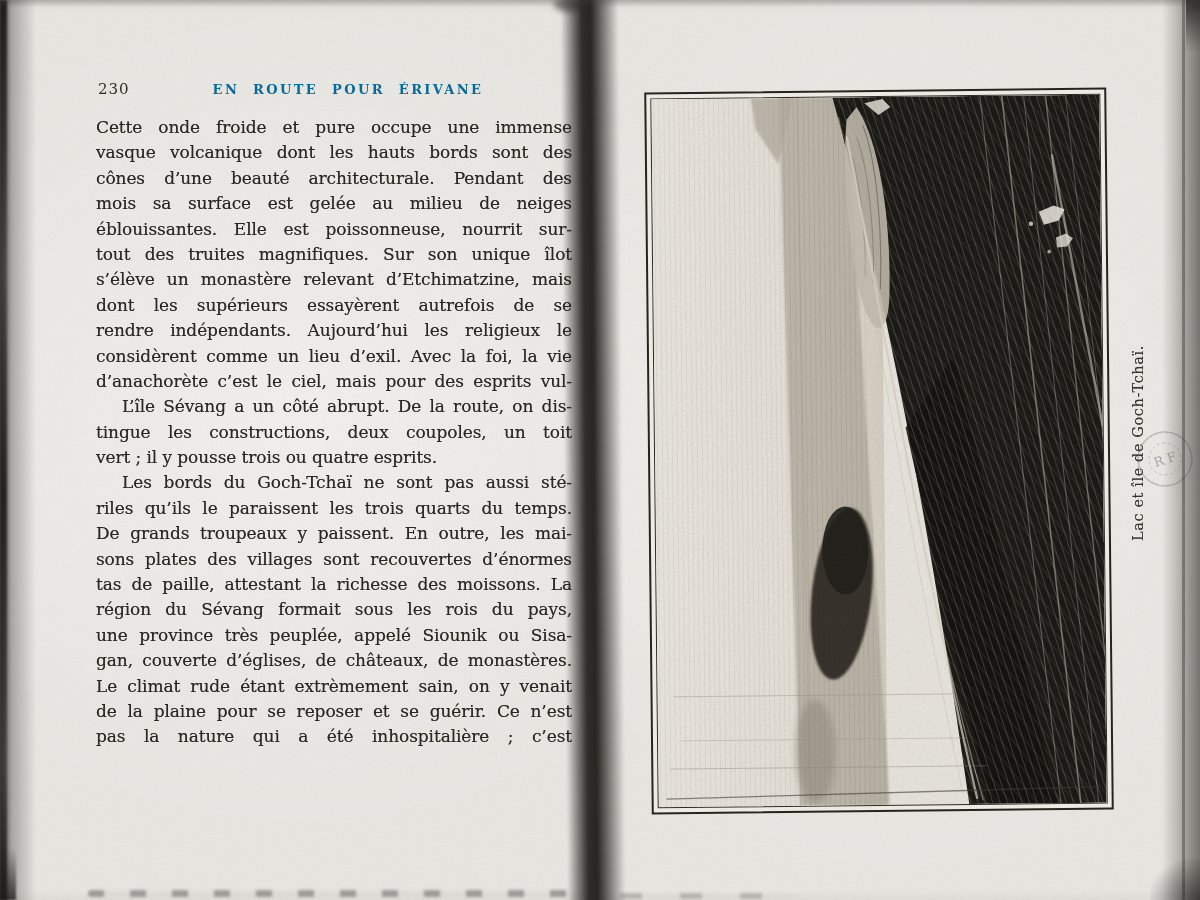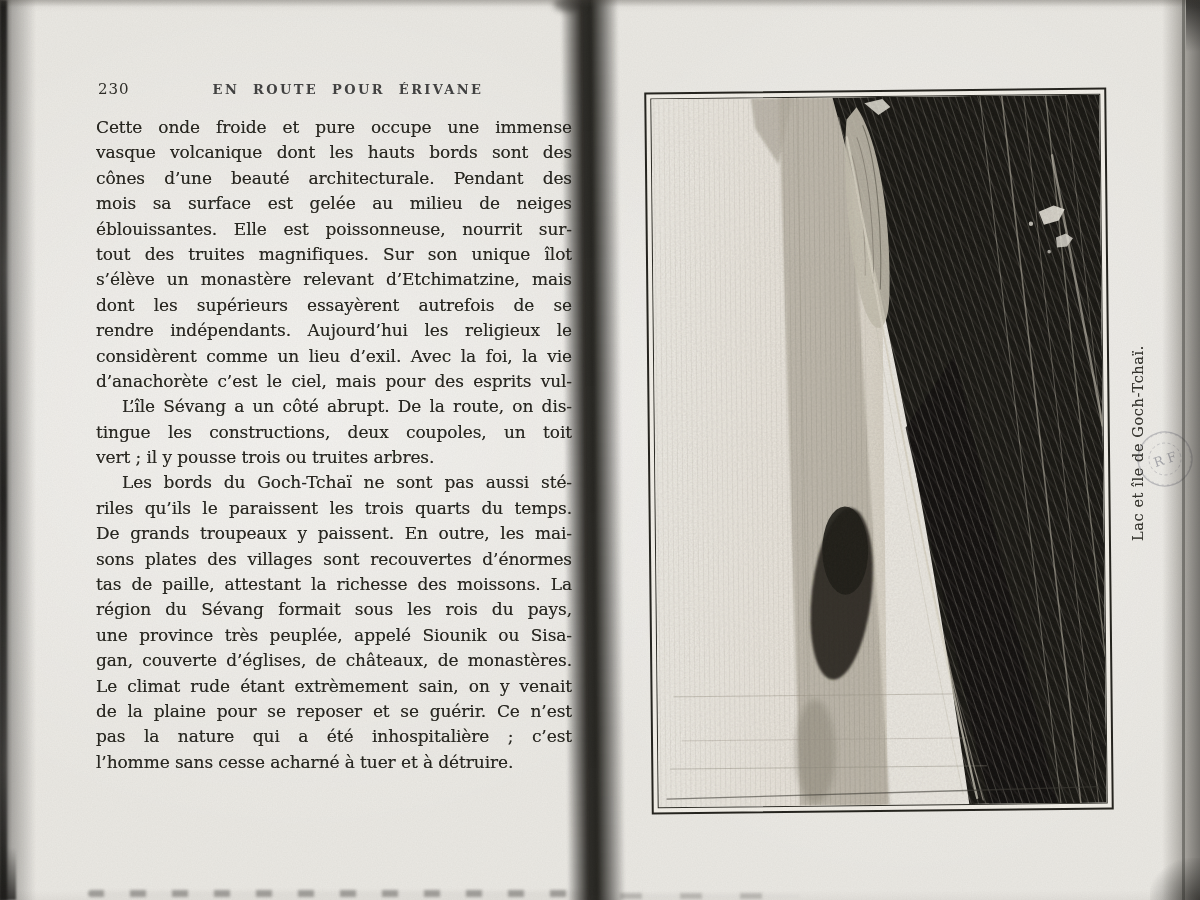--- a/index.html
+++ b/index.html
@@ -10,21 +10,21 @@
      background:
        radial-gradient(ellipse 700px 600px at 300px 420px, rgba(255,255,255,.45), rgba(255,255,255,0) 70%),
        radial-gradient(ellipse 520px 620px at 900px 430px, rgba(255,255,255,.35), rgba(255,255,255,0) 75%),
        linear-gradient(to bottom, rgba(120,115,108,.10), rgba(0,0,0,0) 12px),
        linear-gradient(to top, rgba(120,115,108,.08), rgba(0,0,0,0) 10px);}
   
   .leftpage{position:absolute;left:96px;top:76px;width:476px;z-index:2;color:var(--ink,#26251f);}
   .pagehead{position:relative;height:30px;}
   .pageno{position:absolute;left:2px;top:4px;font-size:15px;letter-spacing:1px;color:#2c2b26;}
   .runhead{position:absolute;left:calc(50% + 14px);top:6px;transform:translateX(-50%);
-     font-size:13px;font-weight:bold;letter-spacing:2.4px;word-spacing:7px;white-space:nowrap;color:#404040;}
+     font-size:13px;font-weight:bold;letter-spacing:2.4px;word-spacing:7px;white-space:nowrap;color:#0369a1;}
   .bodytext{position:relative;margin-top:9px;}
   .bodyline{font-size:17px;line-height:25.4px;height:25.4px;overflow:hidden;white-space:nowrap;
      letter-spacing:-0.1px;text-align:justify;text-align-last:justify;
      text-shadow:0 0 .6px rgba(38,37,31,.55);}
   .bodyline.indent{text-indent:26px;}
   .bodyline.paraend{text-align-last:left;}
   
   .plate{position:absolute;left:648px;top:90px;width:462px;height:722px;z-index:2;
      border:2px solid #23221d;padding:4px;box-sizing:border-box;transform:rotate(-0.6deg);
      background:#f2efe8;}
@@ -87,33 +87,32 @@
         <div class="bodyline">mois sa surface est gelée au milieu de neiges</div>
         <div class="bodyline">éblouissantes. Elle est poissonneuse, nourrit sur-</div>
         <div class="bodyline">tout des truites magnifiques. Sur son unique îlot</div>
         <div class="bodyline">s’élève un monastère relevant d’Etchimatzine, mais</div>
         <div class="bodyline">dont les supérieurs essayèrent autrefois de se</div>
         <div class="bodyline">rendre indépendants. Aujourd’hui les religieux le</div>
         <div class="bodyline">considèrent comme un lieu d’exil. Avec la foi, la vie</div>
         <div class="bodyline">d’anachorète c’est le ciel, mais pour des esprits vul-</div>
         <div class="bodyline indent">L’île Sévang a un côté abrupt. De la route, on dis-</div>
         <div class="bodyline">tingue les constructions, deux coupoles, un toit</div>
-        <div class="bodyline paraend">vert ; il y pousse trois ou truites arbres.</div>
+        <div class="bodyline paraend">vert ; il y pousse trois ou quatre esprits.</div>
         <div class="bodyline indent">Les bords du Goch-Tchaï ne sont pas aussi sté-</div>
         <div class="bodyline">riles qu’ils le paraissent les trois quarts du temps.</div>
         <div class="bodyline">De grands troupeaux y paissent. En outre, les mai-</div>
         <div class="bodyline">sons plates des villages sont recouvertes d’énormes</div>
         <div class="bodyline">tas de paille, attestant la richesse des moissons. La</div>
         <div class="bodyline">région du Sévang formait sous les rois du pays,</div>
         <div class="bodyline">une province très peuplée, appelé Siounik ou Sisa-</div>
         <div class="bodyline">gan, couverte d’églises, de châteaux, de monastères.</div>
         <div class="bodyline">Le climat rude étant extrèmement sain, on y venait</div>
         <div class="bodyline">de la plaine pour se reposer et se guérir. Ce n’est</div>
         <div class="bodyline">pas la nature qui a été inhospitalière ; c’est</div>
-        <div class="bodyline paraend">l’homme sans cesse acharné à tuer et à détruire.</div>
       </div>
   </div>
 
   <div class="plate">
     <div class="plate-inner">
       <svg viewBox="0 0 450 706" preserveAspectRatio="none">
         <defs>
           <linearGradient id="skyg" x1="0" y1="0" x2="1" y2="0">
             <stop offset="0" stop-color="#f4f1ea"></stop>
               <stop offset=".7" stop-color="#eee9e0"></stop>

